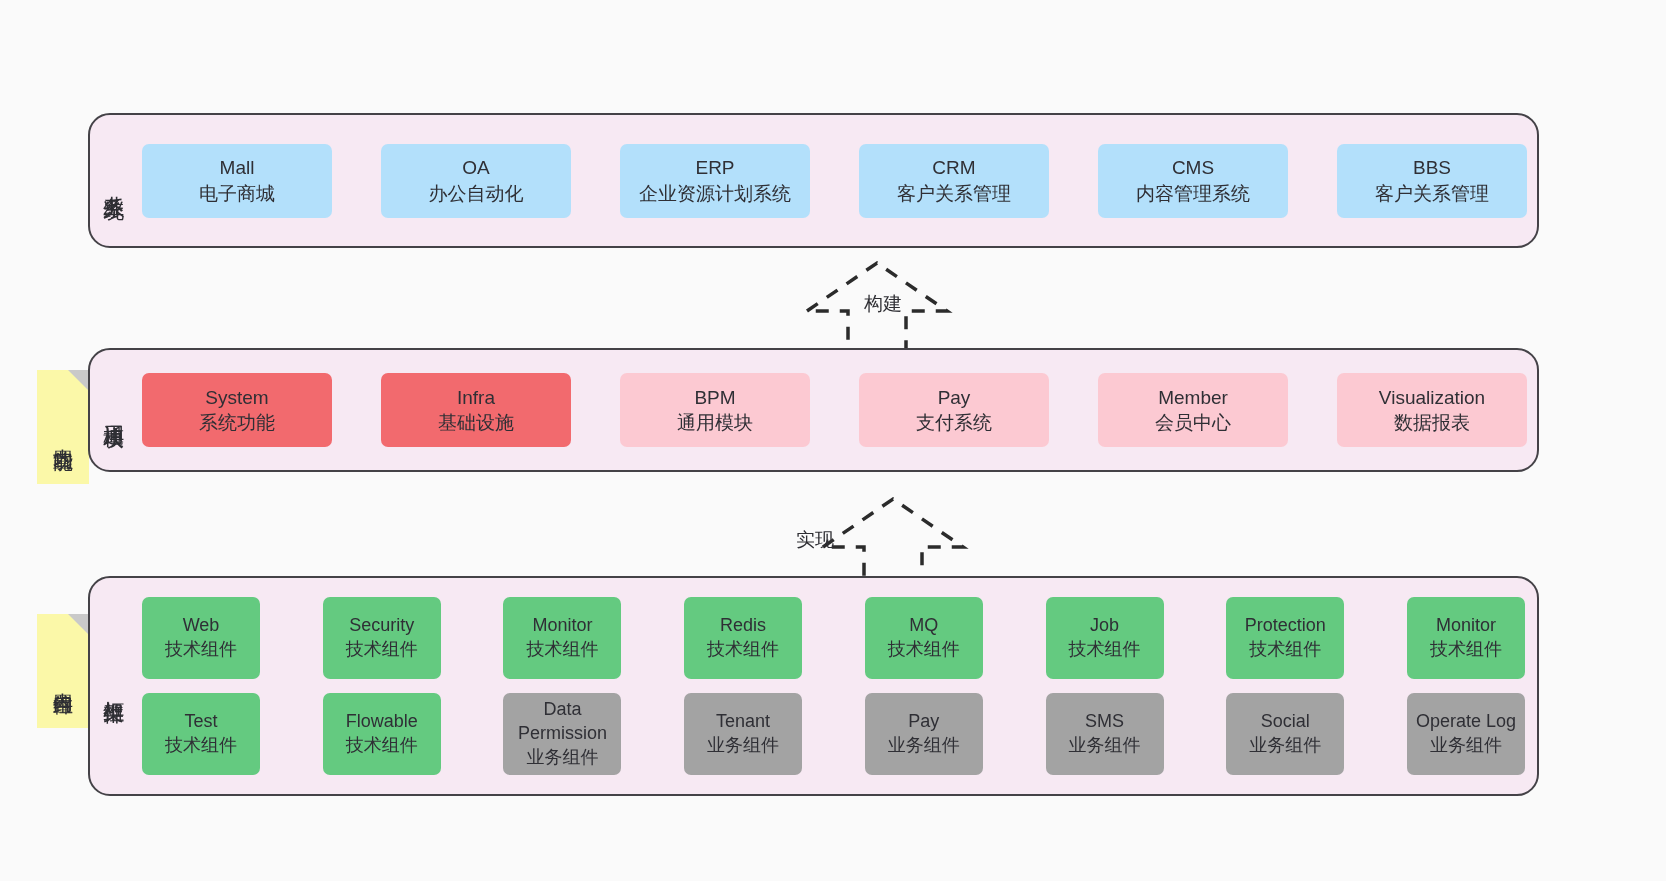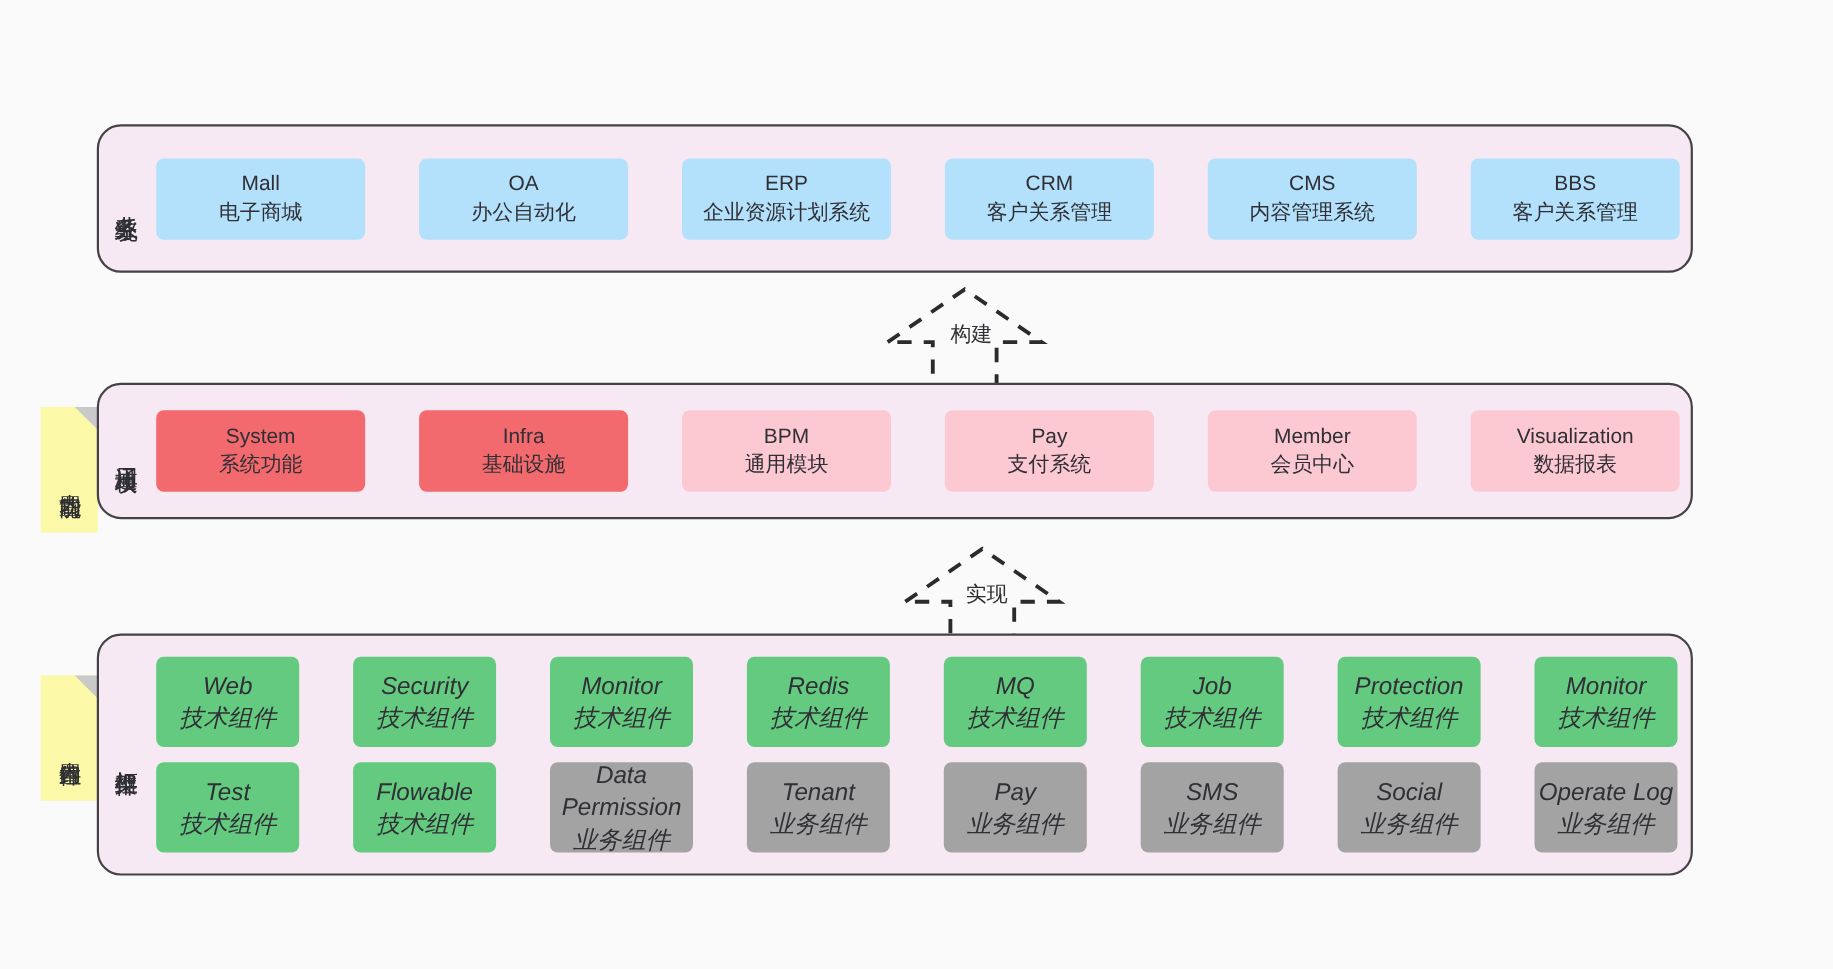--- a/index.html
+++ b/index.html
@@ -111,24 +111,23 @@
 
   
   #layer-framework {
     left: 88px;
     top: 576px;
     width: 1451px;
     height: 220px;
   }
   #layer-framework .layer-body { gap: 14px; padding-right: 12px; }
   #layer-framework .box {
-    width: 130px;
+    width: 118px;
     height: 82px;
-    font-size: 22px;
-    font-style: italic;
+    font-size: 18px;
   }
 
   
   .note {
     position: absolute;
     background: #fbf8a8;
     box-sizing: border-box;
     display: flex;
     align-items: center;
     justify-content: center;
@@ -160,21 +159,21 @@
   }
   .arrow-label {
     position: absolute;
     font-size: 19px;
     color: #2e2e33;
     white-space: nowrap;
   }
   #arrow-build-svg  { left: 800px; top: 256px; }
   #arrow-build-label{ left: 864px; top: 291px; }
   #arrow-impl-svg   { left: 816px; top: 492px; }
-  #arrow-impl-label { left: 878px; top: 527px; font-family: Liberation Serif, serif; }
+  #arrow-impl-label { left: 796px; top: 527px; font-family: Liberation Serif, serif; }
 </style>
 </head>
 <body>
 
 <div class="canvas">
 
   <div class="layer" id="layer-business">
     <div class="layer-title">业务系统</div>
     <div class="layer-body">
       <div class="row">

